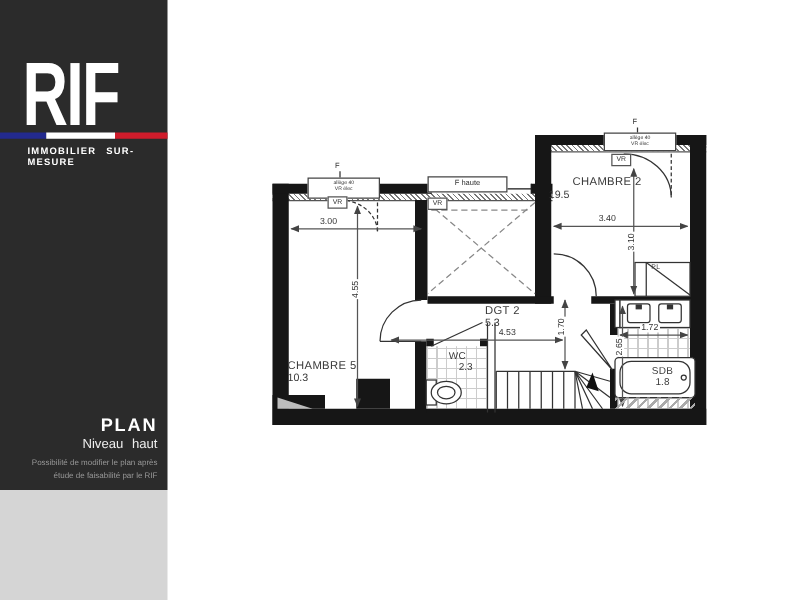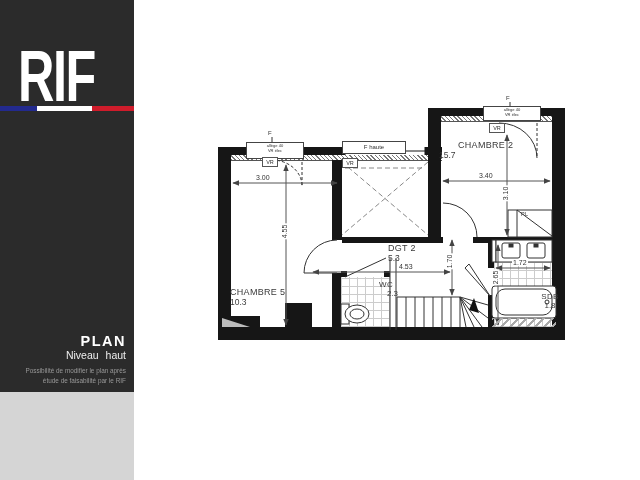--- a/index.html
+++ b/index.html
@@ -22,38 +22,39 @@
   
   .tile{background-image:repeating-linear-gradient(0deg,#ccc 0 1px,transparent 1px 8px),
                          repeating-linear-gradient(90deg,#ccc 0 1px,transparent 1px 8px);}
   .spk{height:5px;background-image:repeating-linear-gradient(45deg,#777 0 1px,transparent 1px 3px);
        border-bottom:1px solid #555;}
   .hatch{background-image:repeating-linear-gradient(135deg,#aaa 0 2px,transparent 2px 6px);}
   .lbl{color:#3a3a3a;font-size:9px;letter-spacing:.3px;white-space:nowrap;}
   .area{color:#3a3a3a;font-size:8.5px;}
   .dim{color:#333;font-size:7px;background:#fff;padding:0 1px;white-space:nowrap;line-height:1;}
   .rot{transform:rotate(-90deg);transform-origin:center;}
-  .ctr{text-align:center;margin-left:20px;}
+  .ctr{text-align:center;}
   .wbox{background:#fff;border:1px solid #444;text-align:center;color:#333;line-height:1.2;}
   .wbox .t{font-size:4.5px;transform:scale(.9);white-space:nowrap;}
   .vr{background:#fff;border:1px solid #555;width:14px;height:8px;font-size:5.5px;
       color:#333;text-align:center;line-height:8px;}
   .fmk{font-size:6px;color:#333;}
   svg{position:absolute;left:0;top:0;}
 </style>
 </head>
 <body>
 
 <div class="abs sidebar-dark">
   <div class="abs rif-logo">RIF</div>
   <div class="abs flag">
     <span class="b" style="background:#232a8e"></span>
     <span class="w"></span>
     <span class="r" style="background:#cf1c2b"></span>
   </div>
+  <div class="abs tagline">IMMOBILIER SUR-MESURE</div>
   <div class="abs plan-sub">Niveau haut</div>
   <div class="abs plan-title">PLAN</div>
   <div class="abs plan-note">
     <span>Possibilité de modifier le plan après</span><br>
     <span>étude de faisabilité par le RIF</span>
   </div>
 </div>
 <div class="abs sidebar-light">
   
 </div>
@@ -157,21 +158,21 @@
       <line x1="313" y1="272" x2="450" y2="272"></line>
       <line x1="452" y1="240" x2="452" y2="295"></line>
       <line x1="496" y1="268" x2="550" y2="268"></line>
       <line x1="498" y1="245" x2="498" y2="325"></line>
     </g>
   </svg>
 
   <div class="abs hatch" style="left:492px;top:318px;width:64px;height:9px"></div>
 
   <div class="abs lbl" style="left:458px;top:140px">CHAMBRE 2</div>
-  <div class="abs area" style="left:439px;top:150px">15.7</div>
+  <div class="abs area" style="left:439px;top:150px">19.5</div>
   <div class="abs lbl" style="left:230px;top:287px">CHAMBRE 5</div>
   <div class="abs area" style="left:230px;top:297px">10.3</div>
   <div class="abs lbl" style="left:388px;top:243px">DGT 2</div>
   <div class="abs area" style="left:388px;top:253px">5.3</div>
   <div class="abs lbl ctr" style="left:341px;top:280px;width:50px;font-size:8px">WC</div>
   <div class="abs area ctr" style="left:341px;top:289px;width:63px;font-size:8px">2.3</div>
   <div class="abs lbl ctr" style="left:510px;top:292px;width:40px;font-size:8px">SDB</div>
   <div class="abs area ctr" style="left:510px;top:301px;width:40px;font-size:8px">1.8</div>
   <div class="abs lbl" style="left:521px;top:211px;font-size:5.5px">PL</div>
 

